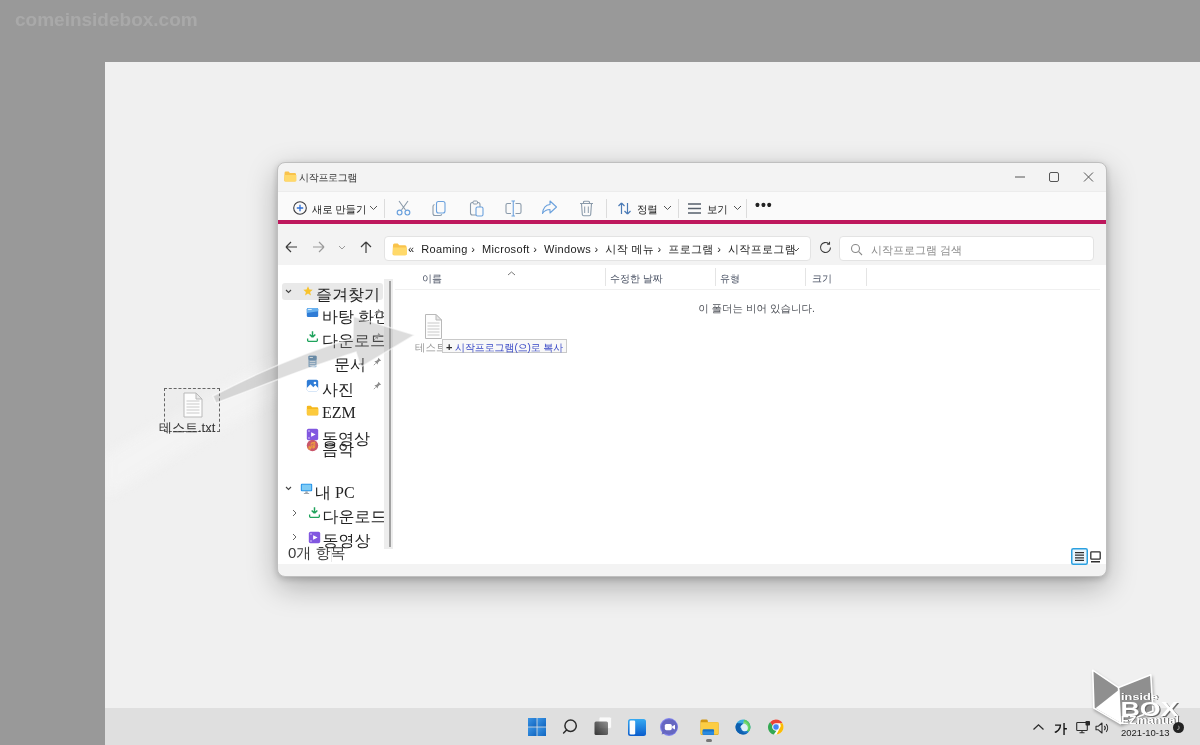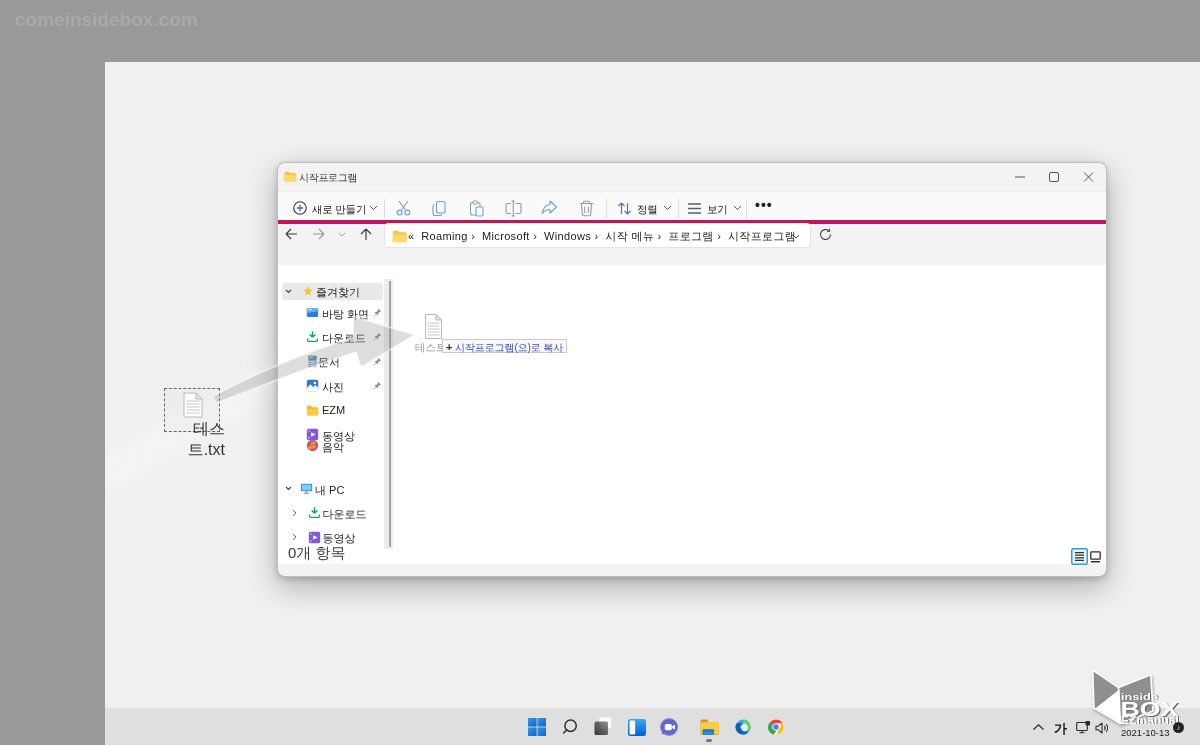--- a/index.html
+++ b/index.html
@@ -9,41 +9,41 @@
 .desktop { position:absolute; left:105px; top:62px; width:1095px; height:683px; background:#f0f0f0; overflow:hidden; }
 .swoosh { position:absolute; left:0; top:0; width:100%; height:100%; }
 
 .taskbar { position:absolute; left:0; bottom:0; width:1095px; height:37px; background:#dfdfdf; }
 .ticon { width:24px; height:24px; position:absolute; top:6px; }
 .underline { position:absolute; width:6px; height:2.5px; border-radius:1.5px; background:#777; top:31px; }
 .trayicon { position:absolute; top:6px; width:24px; height:24px; }
 .date { position:absolute; font-size:9.5px; color:#222; }
 
 .dicon { position:absolute; left:59px; top:326px; width:56px; height:44px; border:1px dashed #666; background:rgba(200,200,200,0.08); }
-.dicon .lbl { position:absolute; left:-6px; right:-6px; top:30px; text-align:right; font-size:16px; color:#333; }
+.dicon .lbl { position:absolute; left:-6px; right:-6px; top:30px; text-align:left; font-size:13px; color:#333; }
 
 .win { position:absolute; left:277px; top:162px; width:830px; height:415px; background:#f3f3f3; border-radius:8px;
   box-shadow: 0 10px 30px rgba(0,0,0,0.28), 0 2px 6px rgba(0,0,0,0.18); border:1px solid #bfbfbf; overflow:hidden; }
 .titlebar { position:absolute; left:0; top:0; width:100%; height:28px; }
 .title-txt { position:absolute; left:21px; top:7.5px; font-size:10px; color:#333; letter-spacing:-0.3px; }
 .wbtns { position:absolute; right:0; top:0; height:28px; }
 .toolbar { position:absolute; left:0; top:28px; width:100%; height:33px; background:#fafafa; border-top:1px solid #ececec; border-bottom:4px solid #be185d; }
 .sep { position:absolute; top:7px; width:1px; height:19px; background:#dcdcdc; }
 .tb-txt { position:absolute; font-size:10.5px; color:#1b1b1b; top:11px; letter-spacing:-0.2px; }
-.addr { position:absolute; left:0; top:48px; width:100%; height:41px; }
+.addr { position:absolute; left:0; top:61px; width:100%; height:41px; }
 .crumbbox { position:absolute; left:106px; top:11.5px; width:427px; height:25px; background:#fff; border:1px solid #e3e3e3; border-radius:4px; }
 .crumb { font-size:11px; color:#1b1b1b; letter-spacing:0.35px; }
 .searchbox { position:absolute; left:561px; top:11.5px; width:255px; height:25px; background:#fff; border:1px solid #e3e3e3; border-radius:4px; }
 .search-ph { position:absolute; left:31px; top:6px; font-size:11px; color:#8a8a8a; }
 .content { position:absolute; left:0; top:102px; width:100%; height:299px; background:#fff; }
 
 .side { position:absolute; left:0; top:0; width:105px; height:100%; background:#fff; }
 .srow { position:absolute; left:4px; width:101px; height:17px; border-radius:3px; }
 .srow.sel { background:#e9e9e9; }
-.srow .txt { position:absolute; font-size:11px; color:#222; top:2.5px; white-space:nowrap; }
+.srow .txt { position:absolute; font-size:16px; color:#222; top:2.5px; white-space:nowrap;font-family:Liberation Serif, serif; }
 .sicon { position:absolute; width:13px; height:13px; }
 .pin { position:absolute; width:9px; height:9px; }
 .strack { position:absolute; left:106px; top:14px; width:8.5px; height:270px; background:#ededed; }
 .sscroll { position:absolute; left:110.5px; top:16px; width:2.5px; height:266px; background:#a2a2a2; }
 
 .list { position:absolute; left:117px; top:0; right:0; height:100%; }
 .hdr { position:absolute; top:6.5px; font-size:10px; color:#4a5264; }
 .hline { position:absolute; top:3px; width:1px; height:18px; background:#e4e4e4; }
 .empty { position:absolute; left:6px; width:100%; top:36.5px; text-align:center; font-size:10.5px; color:#50535a; }
 .status { position:absolute; left:10px; bottom:1px; font-size:15px; color:#3b3b3b; }
@@ -286,20 +286,27 @@
         <path d="M0.5 4.6 h14 v6.2 a1.5 1.5 0 0 1-1.5 1.5 h-11 a1.5 1.5 0 0 1-1.5-1.5 Z" fill="#ffd96a"></path>
       </svg>
       <div class="crumb" style="position:absolute;left:23px;top:5.5px;white-space:nowrap">«&nbsp;&nbsp;Roaming&nbsp;›&nbsp; Microsoft&nbsp;›&nbsp; Windows&nbsp;›&nbsp; 시작 메뉴&nbsp;›&nbsp; 프로그램&nbsp;›&nbsp; 시작프로그램</div>
       <svg style="position:absolute;right:10px;top:10px" width="8" height="5" viewBox="0 0 8 5">
           <path d="M1 1 L4 4 L7 1" fill="none" stroke="#555" stroke-width="1"></path>
         </svg>
     </div>
     <svg style="position:absolute;left:541px;top:17px" width="13" height="13" viewBox="0 0 13 13">
       <path d="M11.5 6.5 a5 5 0 1 1-1.8-3.85 M10.5 0.8 v2.4 h-2.4" fill="none" stroke="#3c3c3c" stroke-width="1.1"></path>
     </svg>
+    <div class="searchbox">
+      <svg style="position:absolute;left:10px;top:6px" width="13" height="13" viewBox="0 0 13 13">
+          <circle cx="5.5" cy="5.5" r="4" fill="none" stroke="#8a8a8a" stroke-width="1.1"></circle>
+          <path d="M8.7 8.7 L12 12" stroke="#8a8a8a" stroke-width="1.1"></path>
+        </svg>
+      <div class="search-ph">시작프로그램 검색</div>
+    </div>
   </div>
   <div class="content" id="content">
     <div class="side" id="side">
       <div class="srow sel" style="top:17.5px">
         <svg style="position:absolute;left:3px;top:6px" width="7" height="5" viewBox="0 0 7 5">
             <path d="M1 1 L3.5 3.5 L6 1" fill="none" stroke="#444" stroke-width="1.1"></path>
           </svg>
         <svg style="position:absolute;left:20.5px;top:3.5px" width="10" height="10" viewBox="0 0 16 16">
             <path d="M8 0.5 L10.3 5.6 L15.5 6.1 L11.4 9.6 L12.7 15 L8 12 L3.3 15 L4.6 9.6 L0.5 6.1 L5.7 5.6 Z" fill="#f8c32c"></path>
           </svg>
@@ -330,21 +337,21 @@
       </div>
       <div class="srow" style="top:87.5px">
         <svg class="sicon" style="left:23.5px;top:2px" viewBox="0 0 16 16">
             <rect x="3" y="1" width="10" height="14" rx="1.2" fill="#7da6c9"></rect>
             <rect x="3" y="1" width="10" height="5" rx="1.2" fill="#5585ad"></rect>
             <rect x="4.5" y="2.5" width="4" height="1.2" fill="#eaf2f8"></rect>
             <rect x="4.5" y="7.5" width="7" height="1.2" fill="#e3edf5"></rect>
             <rect x="4.5" y="10" width="7" height="1.2" fill="#e3edf5"></rect>
             <rect x="4.5" y="12.5" width="5" height="1.2" fill="#e3edf5"></rect>
           </svg>
-        <div class="txt" style="left:36px">문서</div>
+        <div class="txt" style="left:52px">문서</div>
         <svg class="pin" style="left:91px;top:4px" viewBox="0 0 11 11">
             <path d="M6.5 1 L10 4.5 L8 5 L6 7 L5.7 9.3 L1.7 5.3 L4 5 L6 3 Z" fill="#8d8d8d"></path>
             <path d="M3.2 7.8 L1 10" stroke="#8d8d8d" stroke-width="1"></path>
           </svg>
       </div>
       <div class="srow" style="top:112px">
         <svg class="sicon" style="left:23.5px;top:2px" viewBox="0 0 16 16">
             <rect x="1" y="1" width="14" height="14" rx="2" fill="#2f7cd6"></rect>
             <path d="M1 11 L5.5 6.5 L9 10 L11.5 7.5 L15 11 V13 a2 2 0 0 1-2 2 H3 a2 2 0 0 1-2-2 Z" fill="#fff"></path>
             <circle cx="11" cy="5" r="1.6" fill="#fff"></circle>
@@ -411,20 +418,35 @@
             <rect x="1" y="1" width="14" height="14" rx="2" fill="#8157e0"></rect>
             <rect x="2.6" y="2.6" width="2.2" height="2.2" fill="#b79af0"></rect>
             <rect x="2.6" y="11.2" width="2.2" height="2.2" fill="#b79af0"></rect>
             <path d="M6.3 5.2 L11.8 8 L6.3 10.8 Z" fill="#fff"></path>
           </svg>
         <div class="txt" style="left:40.5px">동영상</div>
       </div>
     </div>
     <div class="strack"></div>
     <div class="sscroll"></div>
+    <div class="list">
+      <div class="hdr" style="left:27px">이름</div>
+      <svg style="position:absolute;left:112px;top:6px" width="9" height="5" viewBox="0 0 9 5">
+          <path d="M1 4 L4.5 1 L8 4" fill="none" stroke="#777" stroke-width="1"></path>
+        </svg>
+      <div class="hdr" style="left:215px">수정한 날짜</div>
+      <div class="hdr" style="left:325px">유형</div>
+      <div class="hdr" style="left:417px">크기</div>
+      <div class="hline" style="left:210px"></div>
+      <div class="hline" style="left:320px"></div>
+      <div class="hline" style="left:410px"></div>
+      <div class="hline" style="left:471px"></div>
+      <div style="position:absolute;left:0;right:6px;top:23.5px;height:1px;background:#f0f0f0"></div>
+      <div class="empty">이 폴더는 비어 있습니다.</div>
+    </div>
 
     <svg style="position:absolute;left:147px;top:49px" width="17" height="25" viewBox="0 0 17 25">
       <path d="M0.5 0.5 L11 0.5 L16.5 6 L16.5 24.5 L0.5 24.5 Z" fill="#fdfdfd" stroke="#b9b9b9"></path>
       <path d="M11 0.5 L11 6 L16.5 6 Z" fill="#e8e8e8" stroke="#b9b9b9"></path>
       <g stroke="#c9c9c9">
           <line x1="2.5" y1="9" x2="14.5" y2="9"></line>
           <line x1="2.5" y1="12" x2="14.5" y2="12"></line>
           <line x1="2.5" y1="15" x2="14.5" y2="15"></line>
           <line x1="2.5" y1="18" x2="14.5" y2="18"></line>
           <line x1="2.5" y1="21" x2="14.5" y2="21"></line>

